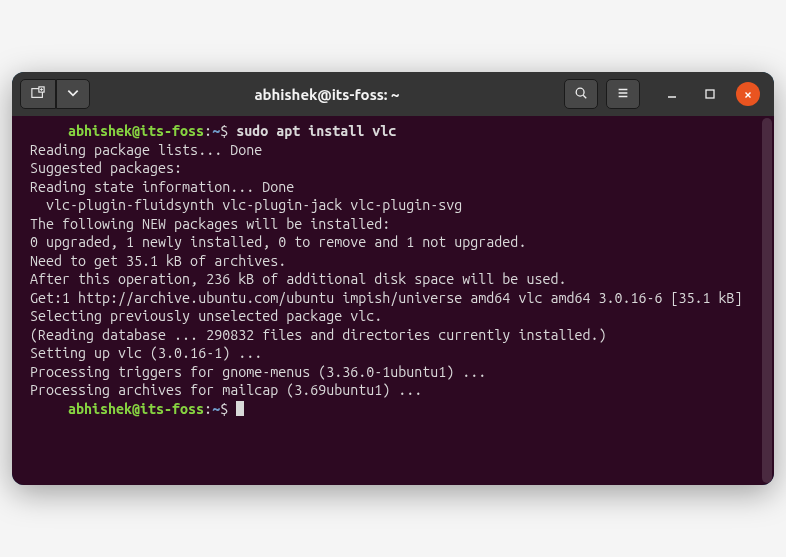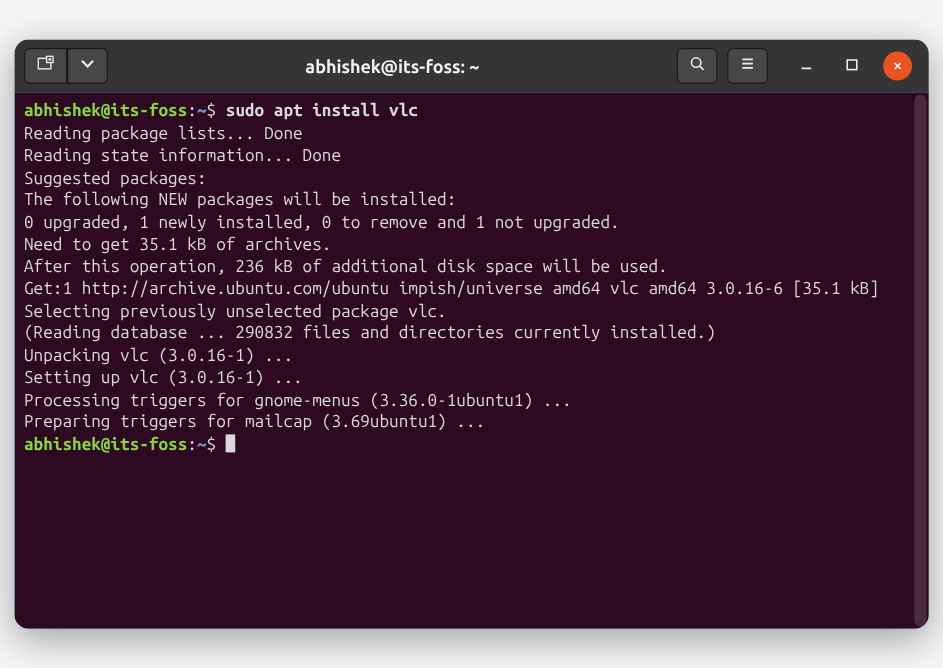--- a/index.html
+++ b/index.html
@@ -7,22 +7,22 @@
       background: #f5f5f5;
       font-family: 'Ubuntu Mono', 'DejaVu Sans Mono', monospace;
       display: flex;
       align-items: center;
       justify-content: center;
       width: 786px;
       height: 557px;
     }
     .window {
       width: 762px;
-      height: 491px;
-      background: #7dd3fc;
+      height: 413px;
+      background: #0c4a6e;
       border-radius: 12px;
       box-shadow: 0 8px 32px rgba(0,0,0,0.35);
       display: flex;
       flex-direction: column;
       overflow: hidden;
     }
     .titlebar {
       background: #353535;
       height: 44px;
       display: flex;
@@ -74,25 +74,25 @@
       line-height: 18.5px;
       padding: 6px 0 6px 8px;
       position: relative;
       overflow: hidden;
       font-family: 'Ubuntu Mono','DejaVu Sans Mono',Consolas,monospace;
     }
     .terminal .scroll {
       position: absolute; right: 2px; top: 2px; bottom: 2px; width: 10px;
       background: #4a2a40; border-radius: 5px;
     }
-    .prompt-user { color: #87d441; font-weight: bold; }
+    .prompt-user { color: #87d441; font-weight: bold; margin-left: 48px; }
     .prompt-sep { color: #d9d9d9; }
     .prompt-path { color: #6f9bc8; font-weight: bold; }
     .cmd { color: #d9d9d9; font-weight: bold; }
-    .line { white-space: pre; color: #d9d9d9; }
+    .line { white-space: pre; color: #d9d9d9; margin-left: 10px; }
     .cursor {
       display: inline-block;
       width: 8px; height: 15px;
       background: #d9d9d9;
       vertical-align: -2px;
     }
   </style>
 </head>
 <body>
 
@@ -160,30 +160,30 @@
           </span>
         </div>
       </div>
     </div>
   </div>
 
   <div class="terminal">
     <div><span class="prompt-user">abhishek@its-foss</span><span class="prompt-sep">:</span><span class="prompt-path">~</span><span class="prompt-sep">$</span><span class="cmd"> sudo apt install vlc</span></div>
     <div id="output-container">
         <div class="line">Reading package lists... Done</div>
+        <div class="line">Suggested packages:</div>
         <div class="line">Reading state information... Done</div>
-        <div class="line">Suggested packages:</div>
+        <div class="line">  vlc-plugin-fluidsynth vlc-plugin-jack vlc-plugin-svg</div>
         <div class="line">The following NEW packages will be installed:</div>
         <div class="line">0 upgraded, 1 newly installed, 0 to remove and 1 not upgraded.</div>
         <div class="line">Need to get 35.1 kB of archives.</div>
         <div class="line">After this operation, 236 kB of additional disk space will be used.</div>
         <div class="line">Get:1 http://archive.ubuntu.com/ubuntu impish/universe amd64 vlc amd64 3.0.16-6 [35.1 kB]</div>
         <div class="line">Selecting previously unselected package vlc.</div>
         <div class="line">(Reading database ... 290832 files and directories currently installed.)</div>
-        <div class="line">Unpacking vlc (3.0.16-1) ...</div>
         <div class="line">Setting up vlc (3.0.16-1) ...</div>
         <div class="line">Processing triggers for gnome-menus (3.36.0-1ubuntu1) ...</div>
-        <div class="line">Preparing triggers for mailcap (3.69ubuntu1) ...</div>
+        <div class="line">Processing archives for mailcap (3.69ubuntu1) ...</div>
       </div>
     <div><span class="prompt-user">abhishek@its-foss</span><span class="prompt-sep">:</span><span class="prompt-path">~</span><span class="prompt-sep">$</span><span> </span><span class="cursor"></span></div>
     <div class="scroll"></div>
   </div>
 </div>
 
 </body></html>

